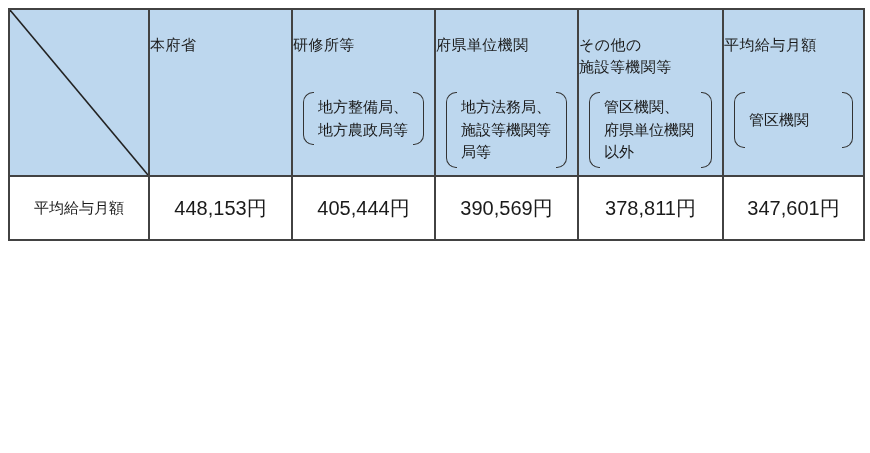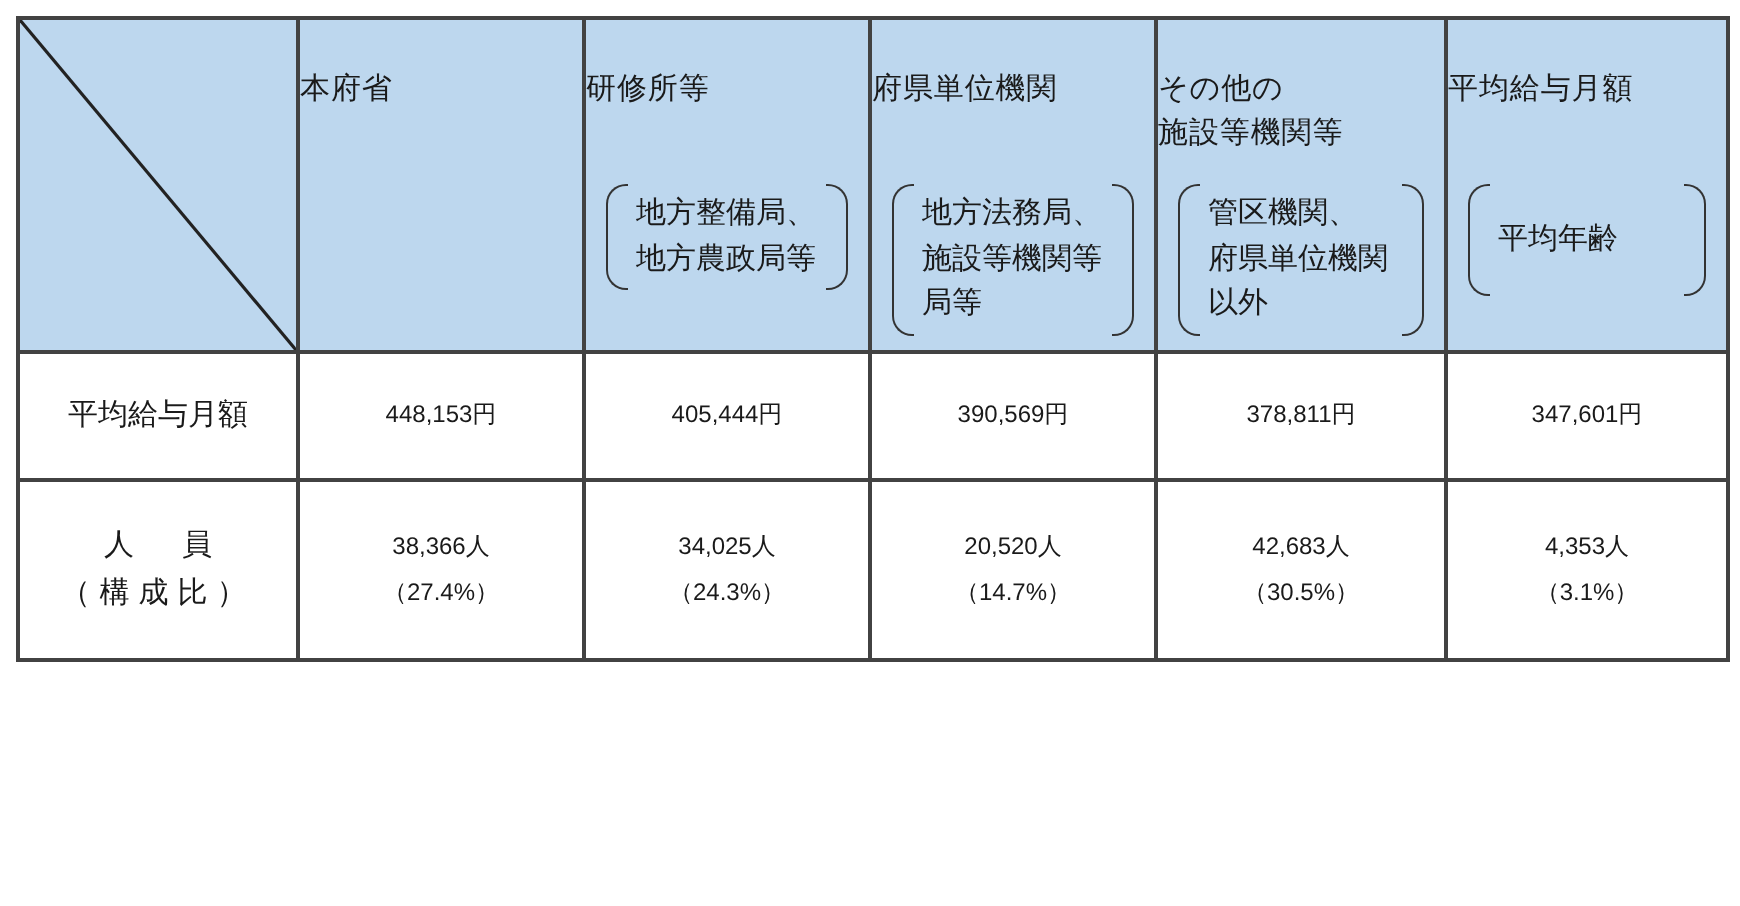--- a/index.html
+++ b/index.html
@@ -90,21 +90,21 @@
     line-height: 1.6;
     white-space: pre-line;
   }
   td.rlabel.ls {
     letter-spacing: 0.3em;
     text-indent: 0.3em;
   }
   td.val {
     text-align: center;
     vertical-align: middle;
-    font-size: 12px;
+    font-size: 20px;
     line-height: 1.95;
     white-space: pre-line;
   }
 </style>
 </head>
 <body>
 
 <table class="main">
   <colgroup>
     <col style="width:140px">
@@ -152,44 +152,30 @@
         <span class="paren-text">管区機関、
 府県単位機関
 以外</span>
         <span class="paren r"></span>
       </div>
     </td>
     <td class="hcell single-note">
       <div class="hdr-title">平均給与月額</div>
       <div class="paren-group">
         <span class="paren l"></span>
-        <span class="paren-text">平均年齢</span>
+        <span class="paren-text">管区機関</span>
         <span class="paren r"></span>
       </div>
     </td>
   </tr>
 
   <tr class="r-salary">
     <td class="rlabel">平均給与月額</td>
     <td class="val">448,153円</td>
     <td class="val">405,444円</td>
     <td class="val">390,569円</td>
     <td class="val">378,811円</td>
     <td class="val">347,601円</td>
   </tr>
 
-  <tr class="r-people">
-    <td class="rlabel ls">人　員
-（構成比）</td>
-    <td class="val">38,366人
-（27.4%）</td>
-    <td class="val">34,025人
-（24.3%）</td>
-    <td class="val">20,520人
-（14.7%）</td>
-    <td class="val">42,683人
-（30.5%）</td>
-    <td class="val">4,353人
-（3.1%）</td>
-  </tr>
 
 </tbody>
   </table>
 
 </body></html>

